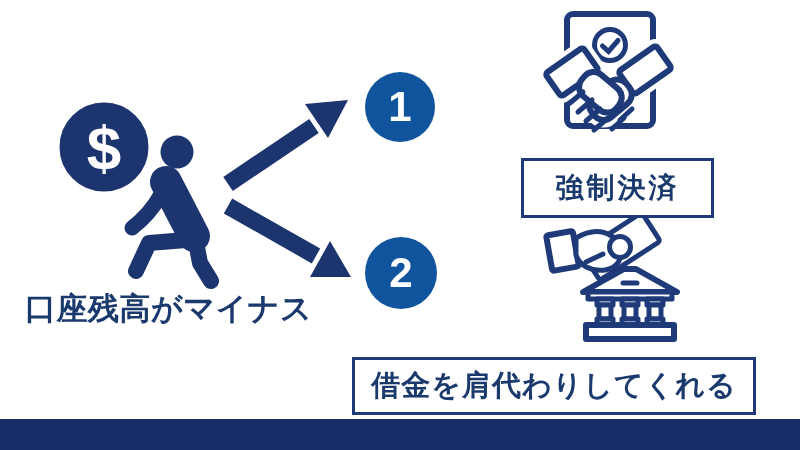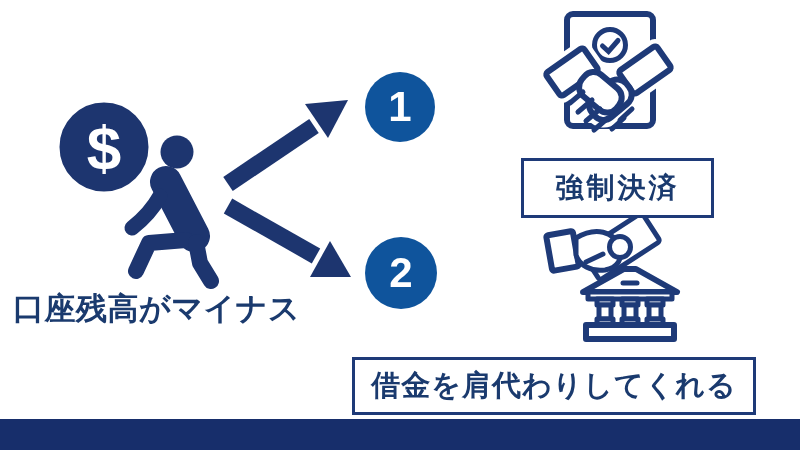--- a/index.html
+++ b/index.html
@@ -21,21 +21,21 @@
          color:#fff;display:flex;align-items:center;justify-content:center;
          font-weight:bold;font-size:42px;}
   .badge1{left:365px;top:72px;width:70px;height:70px;}
   .badge2{left:365px;top:237px;width:72px;height:72px;}
   
   .label-box{position:absolute;background:#fff;border:3px solid var(--box_border);
              display:flex;align-items:center;justify-content:center;
              font-weight:bold;color:var(--text_navy);}
   .label-box1{left:521px;top:158px;width:187px;height:54px;font-size:28px;letter-spacing:3px;}
   .label-box2{left:352px;top:357px;width:398px;height:52px;font-size:29px;letter-spacing:1px;}
-  .caption{position:absolute;left:13px;top:288px;font-size:31px;font-weight:bold;
+  .caption{position:absolute;left:25px;top:288px;font-size:31px;font-weight:bold;
            color:var(--text_navy);letter-spacing:0.5px;}
   .footer-bar{position:absolute;left:0;right:0;top:419px;bottom:0;background:var(--bar_navy);}
 </style>
 </head>
 <body>
 
 <div class="stage">
 
   <svg class="art" width="800" height="450" viewBox="0 0 800 450">
 

